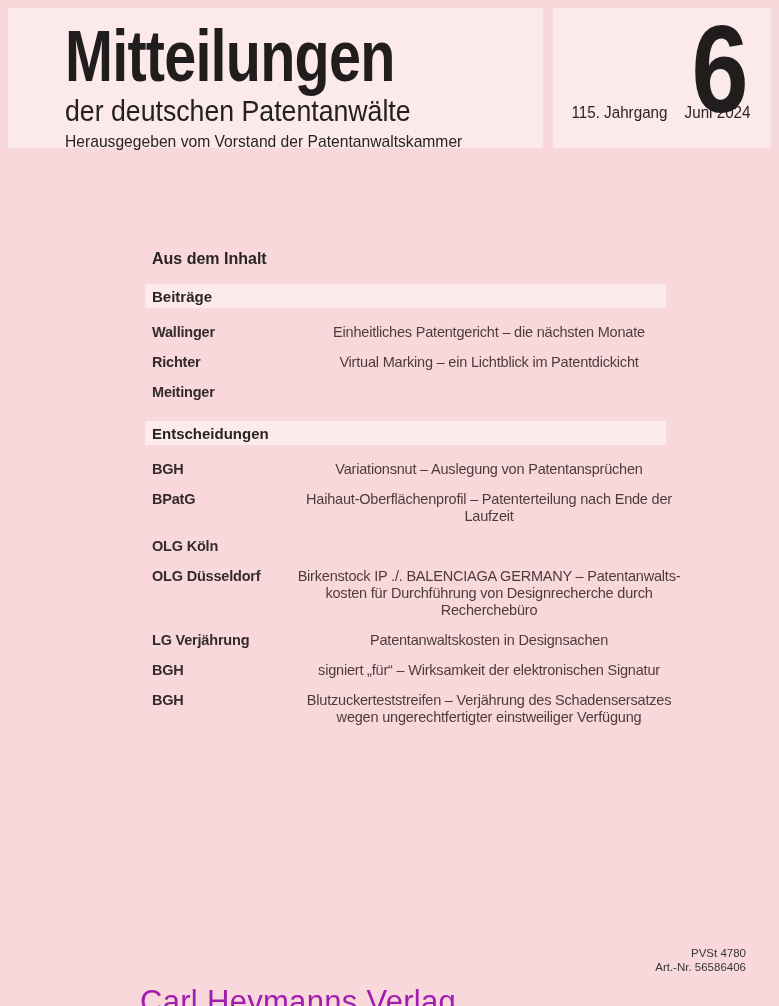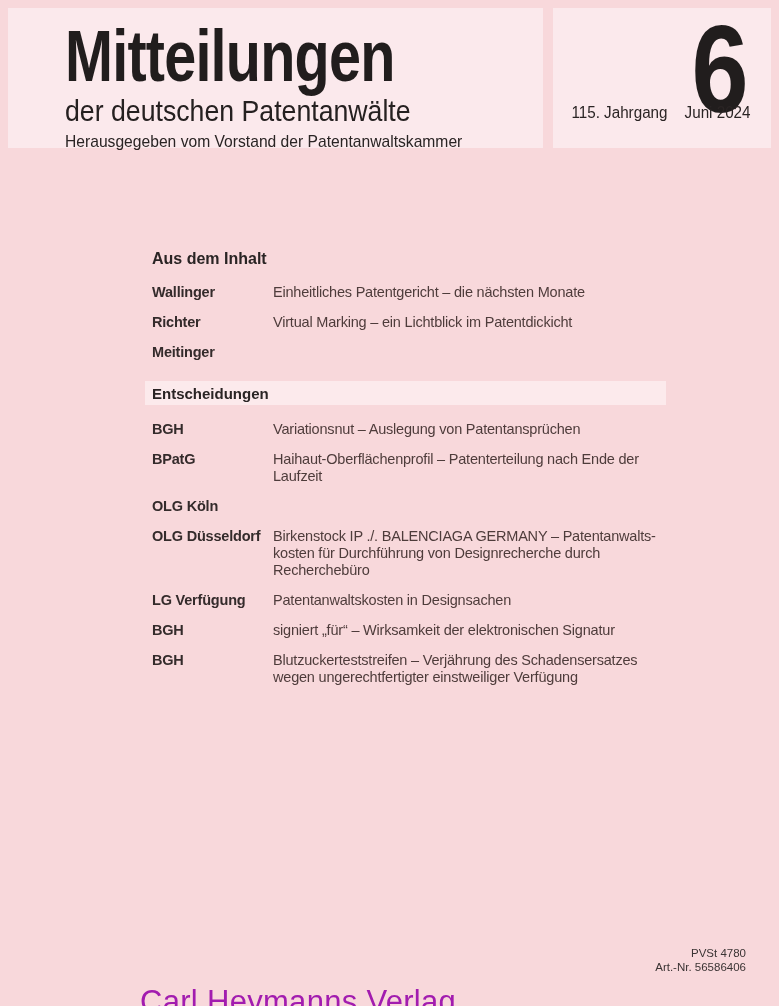--- a/index.html
+++ b/index.html
@@ -128,20 +128,21 @@
     color: #342b2b;
     line-height: 17px;
     white-space: nowrap;
   }
   .toc-title {
     font-size: 14.5px;
     font-weight: 400;
     color: #4e3c3b;
     line-height: 17px;
     white-space: pre-line;
+    text-align: center;
   }
 
   
   .footer-publisher {
     position: absolute;
     left: 140px; top: 984px;
     font-size: 31px;
     font-weight: 400;
     color: #a21caf;
     letter-spacing: 0.3px;
@@ -172,20 +173,21 @@
       <div class="issue-meta">
         <span class="volume">115. Jahrgang</span><span>Juni 2024</span>
       </div>
     </div>
   </header>
 
   <main class="contents">
     <h3 class="contents-heading">Aus dem Inhalt</h3>
     <div id="sections">
         <section>
+          <div class="band">Beiträge</div>
           <div class="toc-row">
             <div class="toc-source">Wallinger</div>
             <div class="toc-title">Einheitliches Patentgericht – die nächsten Monate</div>
           </div>
           <div class="toc-row">
             <div class="toc-source">Richter</div>
             <div class="toc-title">Virtual Marking – ein Lichtblick im Patentdickicht</div>
           </div>
           <div class="toc-row">
             <div class="toc-source">Meitinger</div>
@@ -205,21 +207,21 @@
           <div class="toc-row">
             <div class="toc-source">OLG Köln</div>
           </div>
           <div class="toc-row">
             <div class="toc-source">OLG Düsseldorf</div>
             <div class="toc-title">Birkenstock IP ./. BALENCIAGA GERMANY – Patentanwalts-
 kosten für Durchführung von Designrecherche durch
 Recherchebüro</div>
           </div>
           <div class="toc-row">
-            <div class="toc-source">LG Verfügung</div>
+            <div class="toc-source">LG Verjährung</div>
             <div class="toc-title">Patentanwaltskosten in Designsachen</div>
           </div>
           <div class="toc-row">
             <div class="toc-source">BGH</div>
             <div class="toc-title">signiert „für“ – Wirksamkeit der elektronischen Signatur</div>
           </div>
           <div class="toc-row">
             <div class="toc-source">BGH</div>
             <div class="toc-title">Blutzuckerteststreifen – Verjährung des Schadensersatzes
 wegen ungerechtfertigter einstweiliger Verfügung</div>

